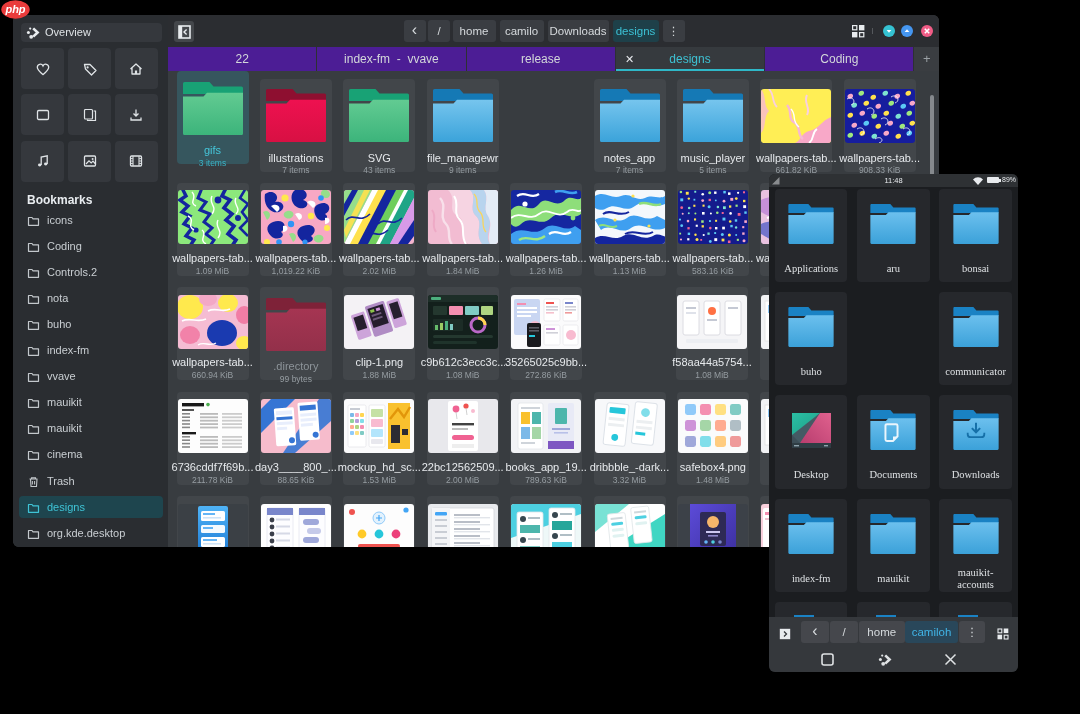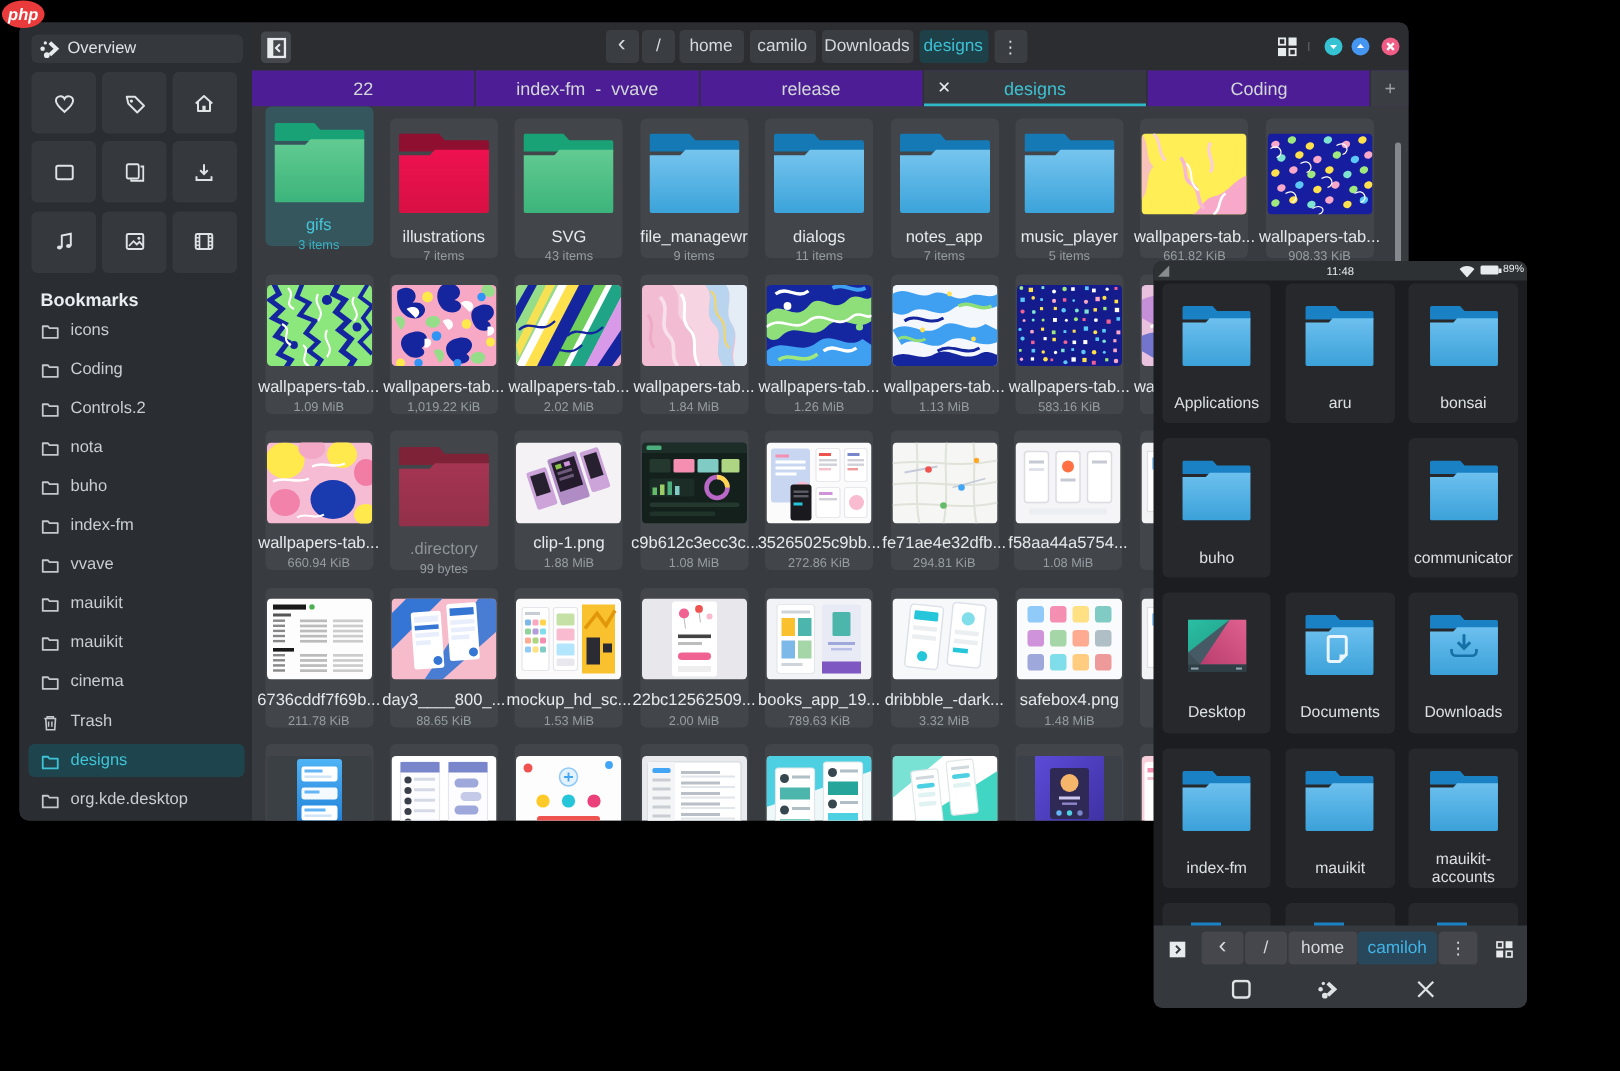--- a/index.html
+++ b/index.html
@@ -19,21 +19,21 @@
 .cell .ic{position:absolute;top:7px;left:0;width:72px;height:55px;display:flex;align-items:center;justify-content:center;}
 .cell .nm{position:absolute;top:69px;left:-6px;width:84px;color:#e6e9ec;font-size:11px;line-height:12px;white-space:nowrap;overflow:hidden;}
 .cell .sz{position:absolute;top:83px;left:-6px;width:84px;color:#969da2;font-size:8.5px;}
 .cell img,.cell svg.th{border-radius:3px;}
 .cell.f .ic{top:9.5px;}
 .cell.f .nm{top:73px;}
 .cell.f .sz{top:86.5px;}
 #phone{left:769px;top:174px;width:249px;height:498px;background:#1b1d20;border-radius:6px;position:absolute;overflow:hidden;}
 .pcell{position:absolute;width:72.6px;height:93.6px;background:#26282c;border-radius:4px;}
 .pcell .ic{position:absolute;top:14px;left:0;width:72.6px;height:42px;display:flex;align-items:center;justify-content:center;}
-.pcell .nm{position:absolute;top:74px;left:-4px;width:80.6px;color:#dde0e3;font-size:10.5px;line-height:12px;text-align:center;}
+.pcell .nm{position:absolute;top:74px;left:-4px;width:80.6px;color:#dde0e3;font-size:10.5px;line-height:12px;text-align:center;font-family:Liberation Serif, serif;}
 
 </style></head><body>
 <div id="win">
 <div id="sidebar">
 <div class="sbtn" style="left:8px;top:8px;width:141px;height:19px;">
         <span style="position:absolute;left:4px;top:2px;"><svg width="15" height="15" viewBox="0 0 15 15" style="">
             <path d="M8.2 3.4 L12.6 7.5 L8.2 11.6" fill="none" stroke="#e8ebee" stroke-width="2.6" stroke-linejoin="miter"></path>
             <circle cx="5.2" cy="3.6" r="1.1" fill="#e8ebee"></circle>
             <circle cx="3.4" cy="7.5" r="1.5" fill="#e8ebee"></circle>
             <circle cx="6.2" cy="11.8" r="1.9" fill="#e8ebee"></circle>
@@ -285,36 +285,20 @@
                 <stop offset="0" stop-color="#76c5ee"></stop>
                 <stop offset="1" stop-color="#3ba3da"></stop>
               </linearGradient>
             </defs>
             <path d="M1.5 0 H26.5 L30.5 4.5 H58.5 A1.5 1.5 0 0 1 60 6 V12 H0 V1.5 A1.5 1.5 0 0 1 1.5 0 Z" fill="#1579b5"></path>
             <path d="M0 14.5 H20.5 L24 10.8 H60 V51.5 A1.5 1.5 0 0 1 58.5 53 H1.5 A1.5 1.5 0 0 1 0 51.5 Z" fill="url(#fg4)"></path>
           </svg>
         </div>
         <div class="nm" style="">file_managewr</div>
         <div class="sz" style="">9 items</div>
-      </div>
-<div class="cell f" style="left:342.1px;top:7.5px;">
-        <div class="ic">
-          <svg width="60" height="53" viewBox="0 0 60 53">
-            <defs>
-              <linearGradient id="fg5" x1="0" y1="0" x2="0" y2="1">
-                <stop offset="0" stop-color="#76c5ee"></stop>
-                <stop offset="1" stop-color="#3ba3da"></stop>
-              </linearGradient>
-            </defs>
-            <path d="M1.5 0 H26.5 L30.5 4.5 H58.5 A1.5 1.5 0 0 1 60 6 V12 H0 V1.5 A1.5 1.5 0 0 1 1.5 0 Z" fill="#1579b5"></path>
-            <path d="M0 14.5 H20.5 L24 10.8 H60 V51.5 A1.5 1.5 0 0 1 58.5 53 H1.5 A1.5 1.5 0 0 1 0 51.5 Z" fill="url(#fg5)"></path>
-          </svg>
-        </div>
-        <div class="nm" style="">dialogs</div>
-        <div class="sz" style="">11 items</div>
       </div>
 <div class="cell f" style="left:425.5px;top:7.5px;">
         <div class="ic">
           <svg width="60" height="53" viewBox="0 0 60 53">
             <defs>
               <linearGradient id="fg6" x1="0" y1="0" x2="0" y2="1">
                 <stop offset="0" stop-color="#76c5ee"></stop>
                 <stop offset="1" stop-color="#3ba3da"></stop>
               </linearGradient>
             </defs>
@@ -739,35 +723,20 @@
             <rect x="33" y="30" width="16" height="20" rx="1.6" fill="#fff" stroke="#e8e8ec" stroke-width="0.8"></rect>
             <rect x="35" y="33" width="9" height="2" fill="#ce93d8"></rect>
             <rect x="35" y="37" width="12" height="1.6" fill="#d0d0d8"></rect>
             <rect x="52" y="30" width="15" height="20" rx="1.6" fill="#fff" stroke="#e8e8ec" stroke-width="0.8"></rect>
             <circle cx="60" cy="40" r="5" fill="#f8bbd0"></circle>
           </svg>
         </div>
         <div class="nm" style="">35265025c9bb...</div>
         <div class="sz" style="">272.86 KiB</div>
       </div>
-<div class="cell" style="left:425.5px;top:216.3px;">
-        <div class="ic">
-          <svg class="th" width="70" height="54" viewBox="0 0 70 54">
-            <rect width="70" height="54" fill="#f6f7f4"></rect>
-            <path d="M0 14 C20 10 40 18 70 12 M0 28 C24 24 44 32 70 26 M0 42 C20 38 44 46 70 40 M16 0 C18 18 14 36 18 54 M36 0 C34 18 38 36 34 54 M54 0 C56 18 52 36 56 54" stroke="#e0e3da" stroke-width="1.4" fill="none"></path>
-            <path d="M8 20 L30 16 M40 30 L62 24" stroke="#c5cad8" stroke-width="1.2"></path>
-            <circle cx="24" cy="18" r="2.2" fill="#ef5350"></circle>
-            <circle cx="46" cy="30" r="2.2" fill="#42a5f5"></circle>
-            <circle cx="34" cy="42" r="2.2" fill="#66bb6a"></circle>
-            <circle cx="56" cy="12" r="1.8" fill="#ffa726"></circle>
-          </svg>
-        </div>
-        <div class="nm" style="">fe71ae4e32dfb...</div>
-        <div class="sz" style="">294.81 KiB</div>
-      </div>
 <div class="cell" style="left:508px;top:216.3px;">
         <div class="ic">
           <svg class="th" width="70" height="54" viewBox="0 0 70 54">
             <rect width="70" height="54" fill="#f5f5f7"></rect>
             <rect x="6" y="6" width="16" height="34" rx="2" fill="#fff" stroke="#dcdce2" stroke-width="1"></rect>
             <rect x="27" y="6" width="16" height="34" rx="2" fill="#fff" stroke="#dcdce2" stroke-width="1"></rect>
             <rect x="48" y="6" width="16" height="34" rx="2" fill="#fff" stroke="#dcdce2" stroke-width="1"></rect>
             <circle cx="35" cy="16" r="4" fill="#ff7043"></circle>
             <rect x="9" y="12" width="10" height="2" fill="#c5c9d4"></rect>
             <rect x="9" y="17" width="10" height="2" fill="#dfe2ea"></rect>

